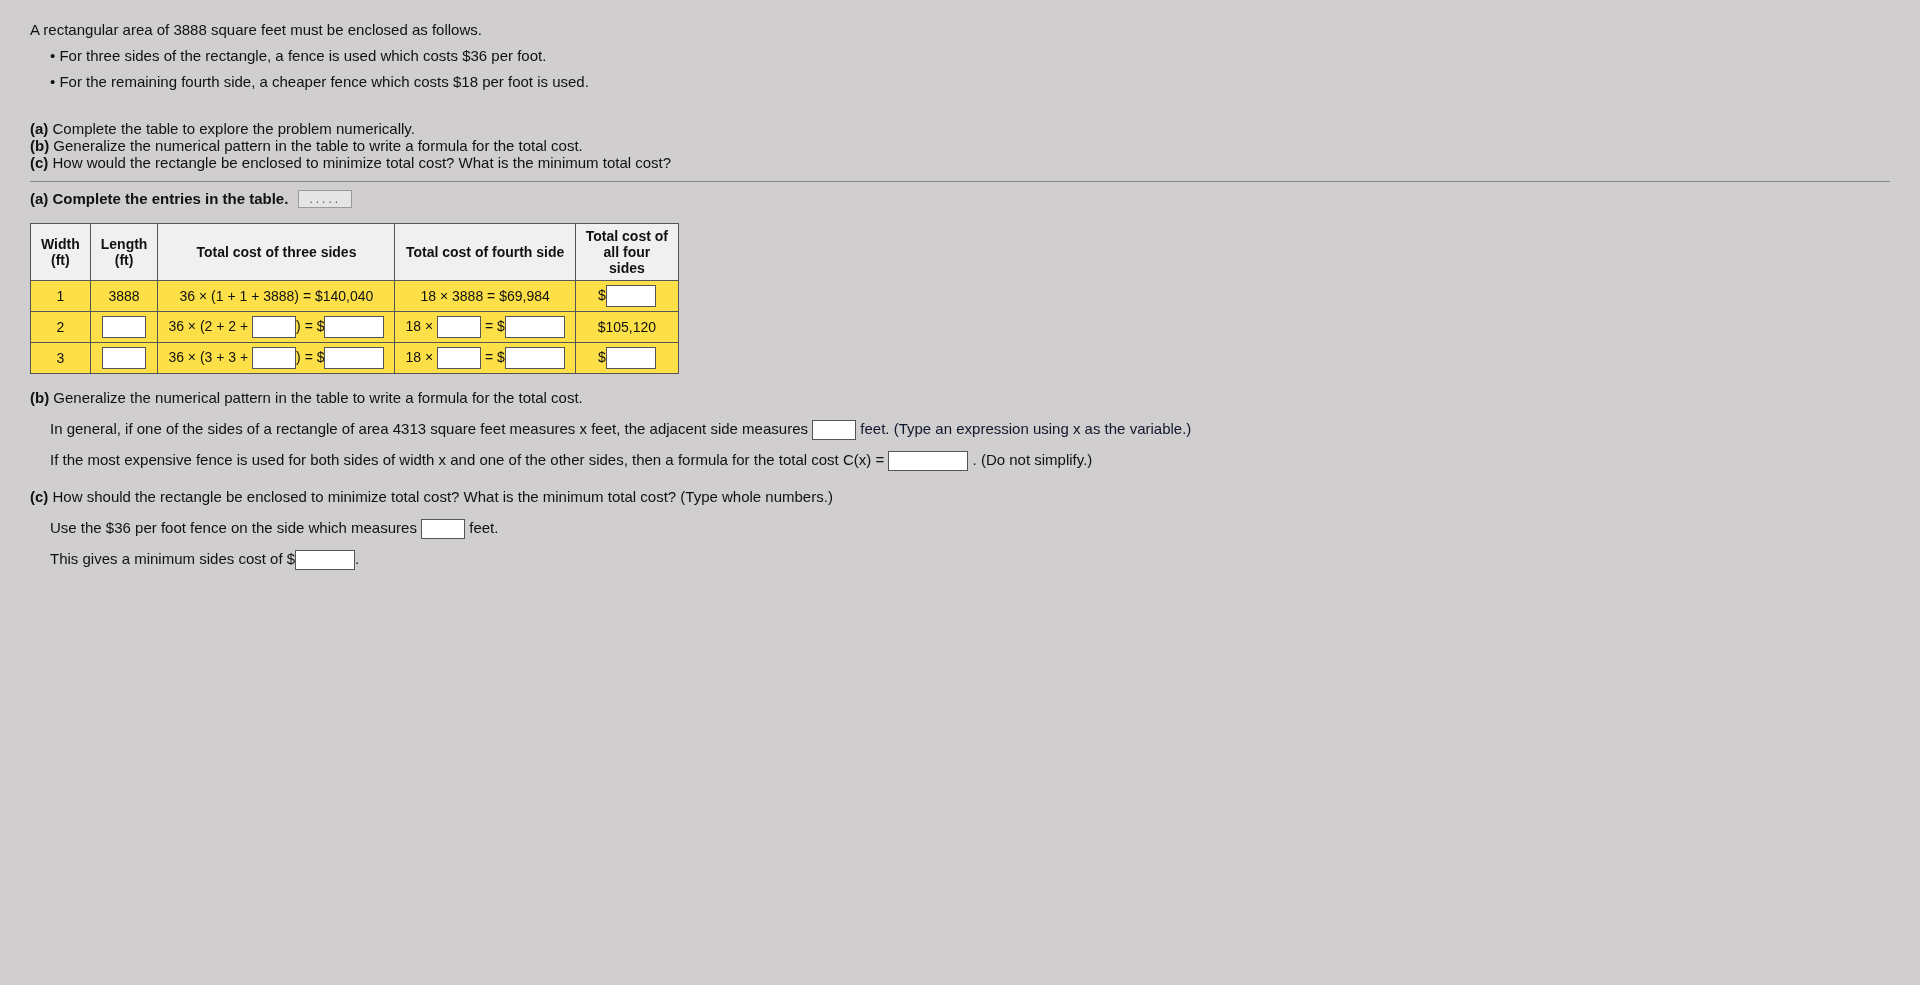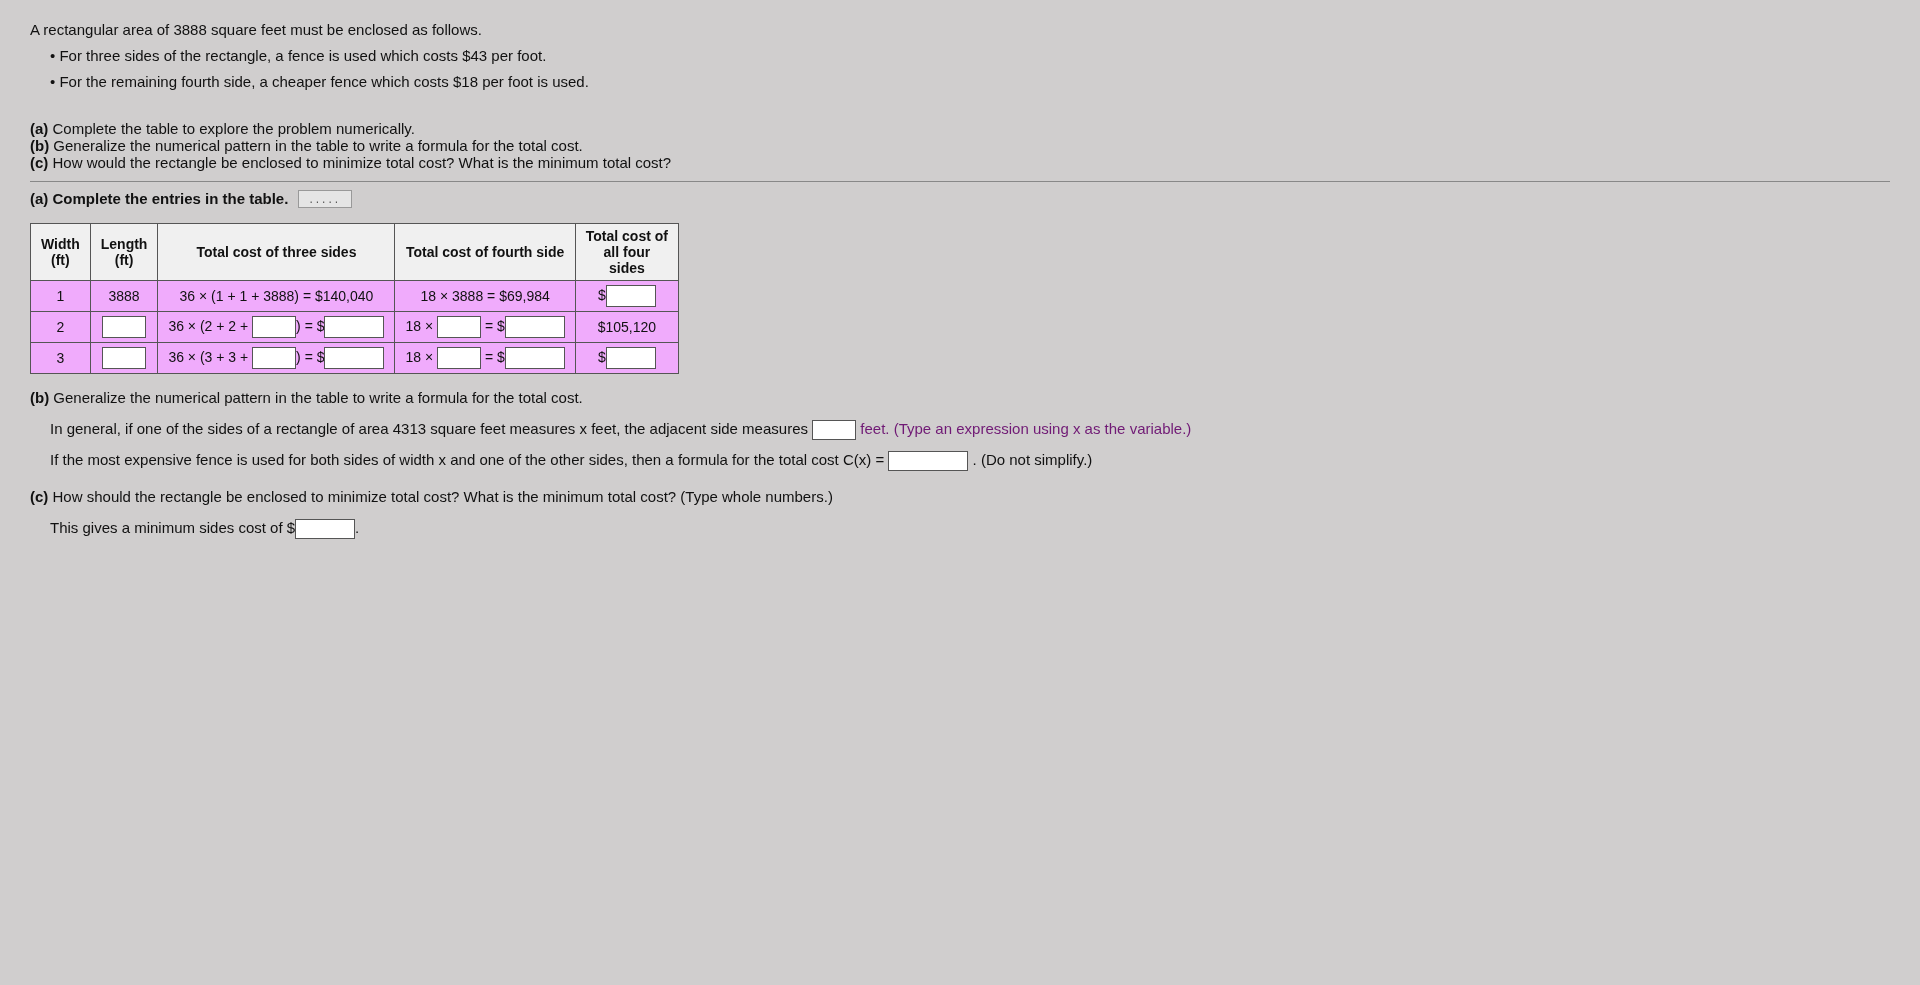--- a/index.html
+++ b/index.html
@@ -23,21 +23,21 @@
       margin: 10px 0 8px 0;
     }
     .part-header {
       font-weight: bold;
       margin-bottom: 8px;
       font-size: 15px;
     }
     table {
       border-collapse: collapse;
       margin: 8px 0 0 0;
-      background: #f0abfc;
+      background: #fde047;
       padding-left: 19px;
     }
     table th, table td {
       border: 1px solid #555;
       padding: 4px 10px;
       text-align: center;
       vertical-align: middle;
       font-size: 14px;
     }
     table th {
@@ -58,40 +58,40 @@
     }
     .part-b p, .part-c p { margin-bottom: 4px; }
     .inline-input {
       border: 1px solid #555;
       width: 44px;
       height: 20px;
       display: inline-block;
       background: #fff;
       vertical-align: middle;
     }
-    .cyan-text { color: #701a75; font-style: normal; }
+    .cyan-text { color: #0f172a; font-style: normal; }
     .label-ab { font-weight: bold; }
     .part-label { font-weight: bold; }
     .hint-dots {
       display: inline-block;
       border: 1px solid #999;
       padding: 1px 10px;
       background: #e5e5e5;
       font-size: 12px;
       letter-spacing: 3px;
       color: #555;
       margin-left: 10px;
     }
   </style>
 </head>
 <body>
 
 <div class="problem-text">
   <p>A rectangular area of 3888 square feet must be enclosed as follows.</p>
-  <p class="indent">• <span>For three sides of the rectangle, a fence is used which costs $43 per foot.</span></p>
+  <p class="indent">• <span>For three sides of the rectangle, a fence is used which costs $36 per foot.</span></p>
   <p class="indent">• <span>For the remaining fourth side, a cheaper fence which costs $18 per foot is used.</span></p>
 </div>
 
 <div style="margin-top:26px;">
   <p><span class="label-ab">(a)</span> <span>Complete the table to explore the problem numerically.</span></p>
   <p><span class="label-ab">(b)</span> <span>Generalize the numerical pattern in the table to write a formula for the total cost.</span></p>
   <p><span class="label-ab">(c)</span> <span>How would the rectangle be enclosed to minimize total cost? What is the minimum total cost?</span></p>
 </div>
 
 <hr class="divider">
@@ -173,15 +173,20 @@
     <span>. (Do not simplify.)</span>
   </p>
 </div>
 
 <div class="part-c">
   <p>
     <span class="part-label">(c)</span>
     <span>How should the rectangle be enclosed to minimize total cost? What is the minimum total cost? (Type whole numbers.)</span>
   </p>
   <p style="margin-left: 20px;">
+    <span>Use the $36 per foot fence on the side which measures</span>
+    <input class="inline-input" type="text" style="width: 44px;">
+    <span>feet.</span>
+  </p>
+  <p style="margin-left: 20px;">
     <span>This gives a minimum sides cost of $</span><input class="inline-input" type="text" style="width: 60px;"><span>.</span>
   </p>
 </div>
 
 </body></html>

